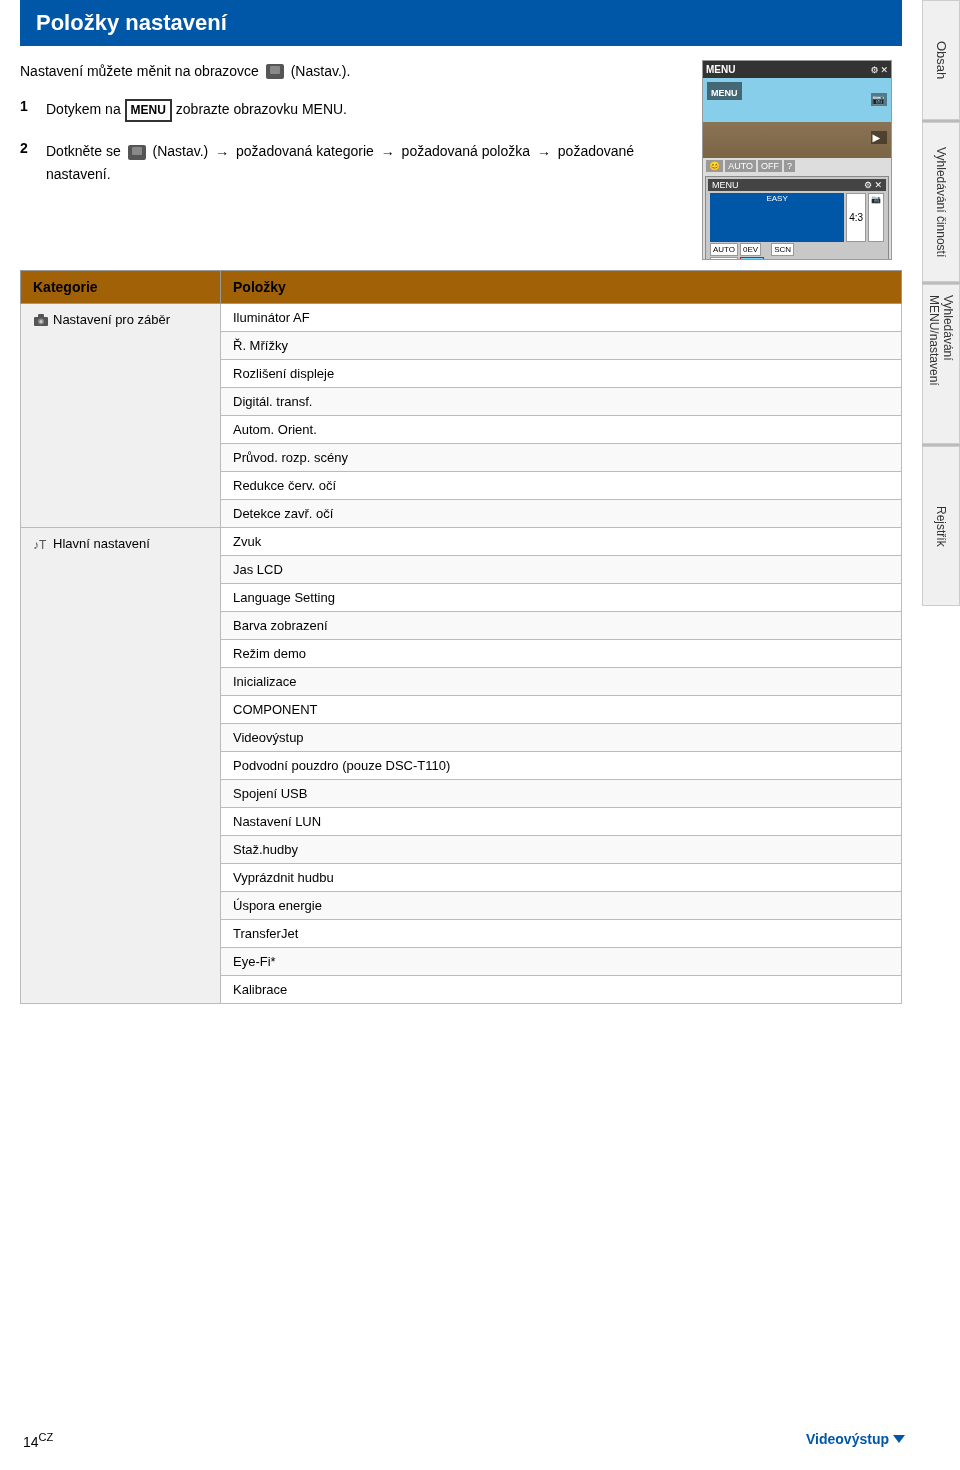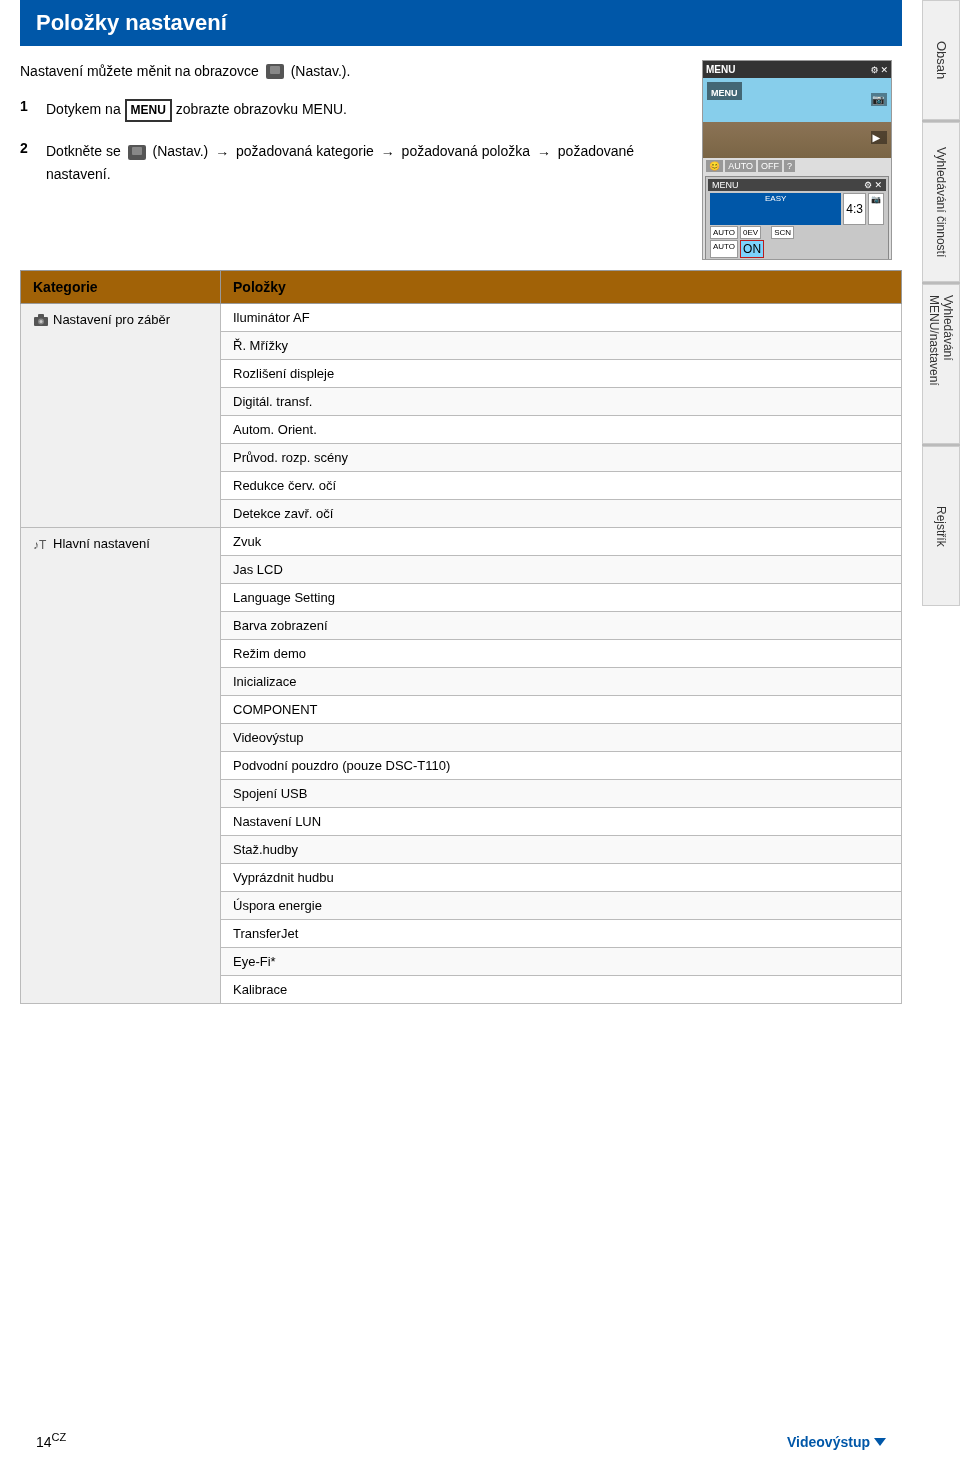--- a/index.html
+++ b/index.html
@@ -155,25 +155,25 @@
       background: #f0f0f0;
       font-weight: normal;
       width: 200px;
     }
 
     
     .page-footer {
       position: absolute;
       bottom: 20px;
       left: 0;
-      right: 38px;
+      right: 32px;
       display: flex;
       justify-content: space-between;
-      align-items: flex-end;
-      padding: 0 36px;
+      align-items: flex-start;
+      padding: 0 23px;
     }
 
     .pokracovani-link {
       color: #0057a8;
       font-size: 14px;
       font-weight: bold;
       text-decoration: none;
       display: flex;
       align-items: center;
       gap: 4px;
@@ -262,21 +262,21 @@
       </div>
 
       <div style="background:#c8c8c8; border:1px solid #888; margin:2px; font-size:9px; padding:2px;">
         <div style="background:#444; color:white; display:flex; justify-content:space-between; padding:1px 4px;">
           <span>MENU</span>
           <span>⚙ ✕</span>
         </div>
         <div style="padding:2px;">
           <div style="display:flex; gap:2px; margin-bottom:1px;">
             <span style="background:#0057a8; color:white; padding:1px 3px; font-size:8px; flex:1; text-align:center;">EASY</span>
-            <span style="background:#fff; border:1px solid #999; padding:8px 2px; font-size:12px;">4:3</span>
+            <span style="background:#fff; border:1px solid #999; padding:18px 2px; font-size:10px;">4:3</span>
             <span style="background:#fff; border:1px solid #999; padding:1px 2px; font-size:8px;">📷</span>
           </div>
           <div style="display:flex; gap:2px; margin-bottom:1px;">
             <span style="background:#fff; border:1px solid #999; padding:1px 2px; font-size:8px;">AUTO</span>
             <span style="background:#fff; border:1px solid #999; padding:1px 2px; font-size:8px;">0EV</span>
             <span style="background:#fff; border:1px solid #999; padding:1px 2px; font-size:8px;margin-left:8px;">SCN</span>
           </div>
           <div style="display:flex; gap:2px;">
             <span style="background:#fff; border:1px solid #999; padding:1px 2px; font-size:8px;">AUTO</span>
             <span style="background:#7dd3fc; border:1px solid #b91c1c; padding:1px 2px; font-size:12px;">ON</span>

